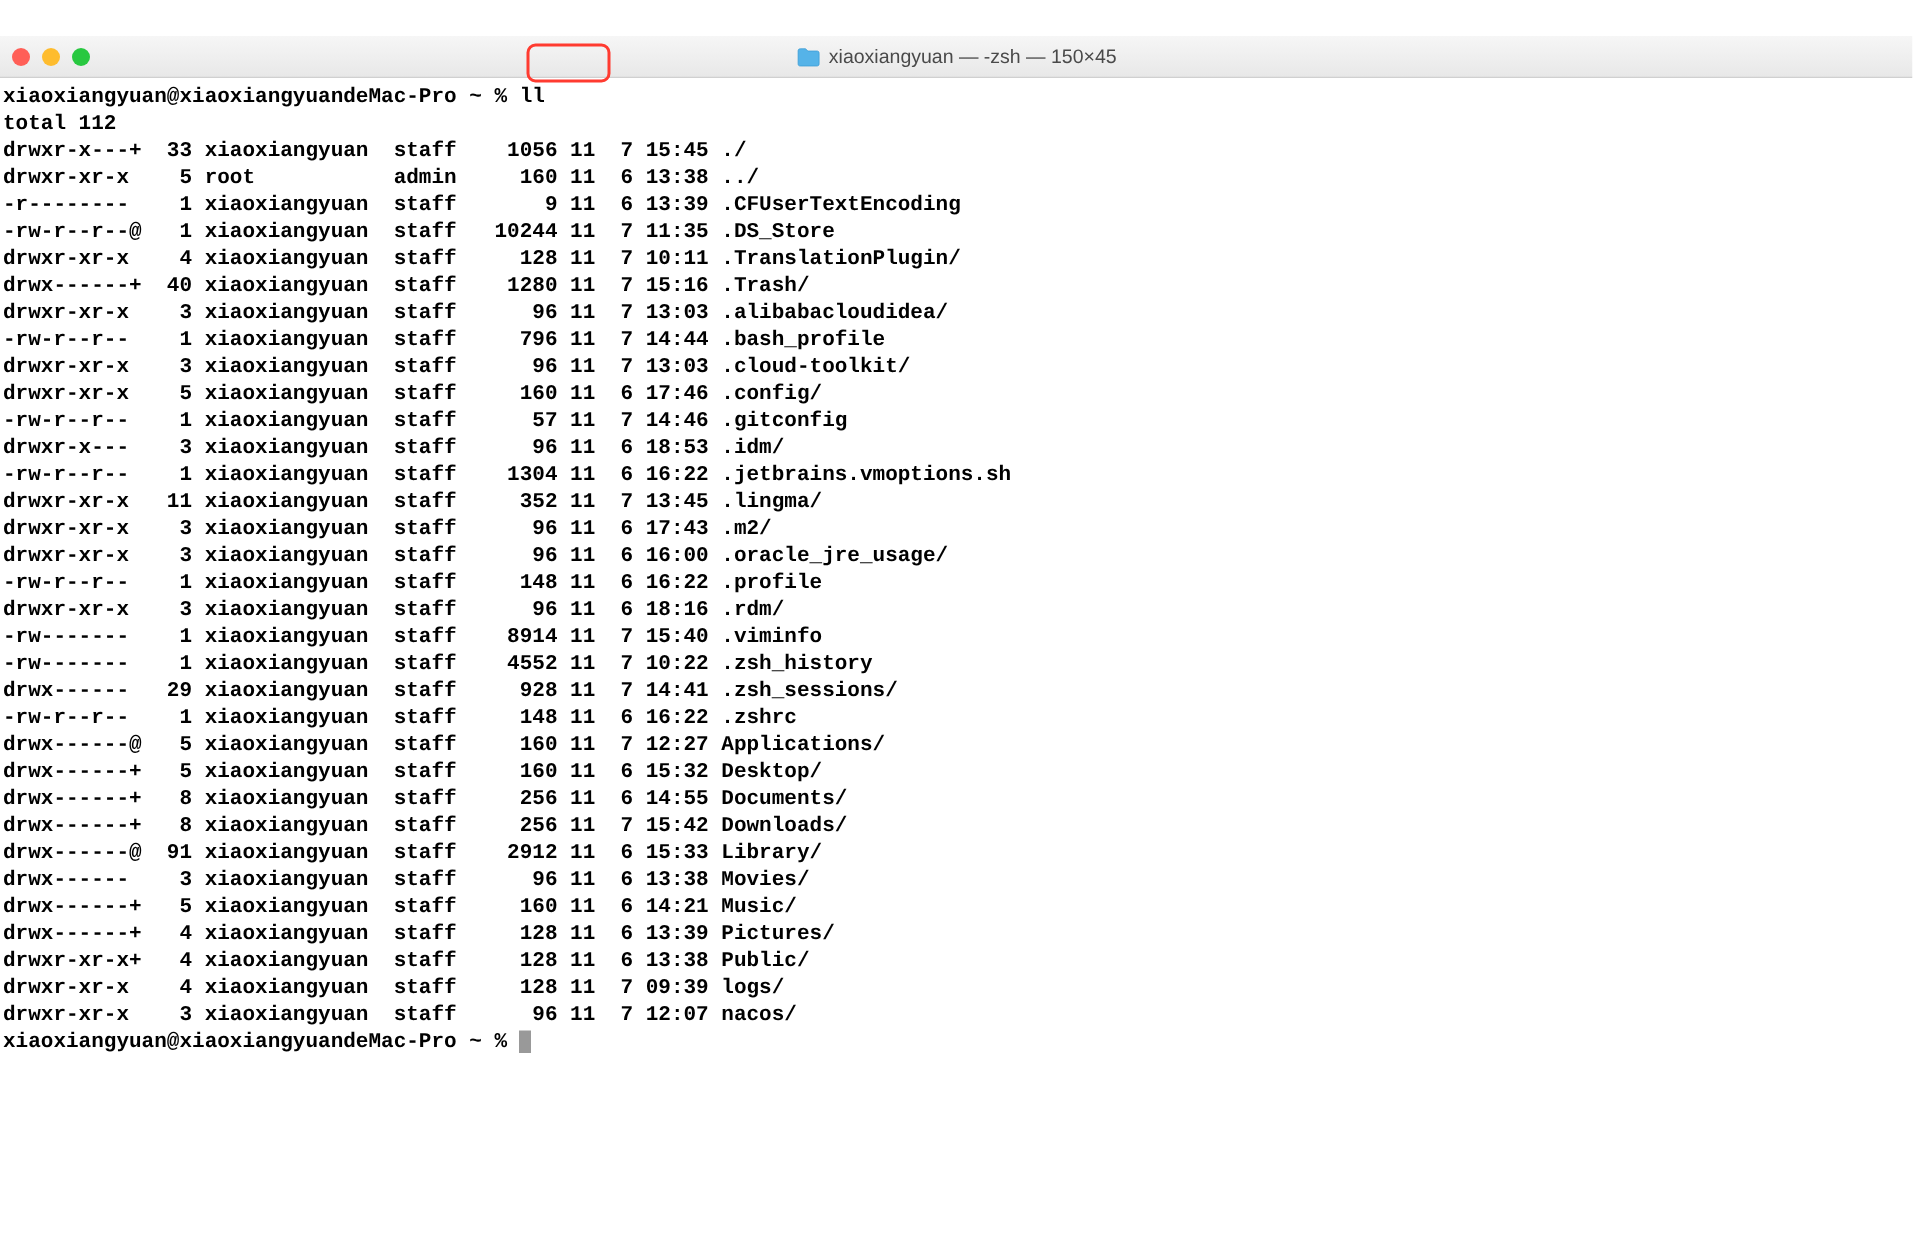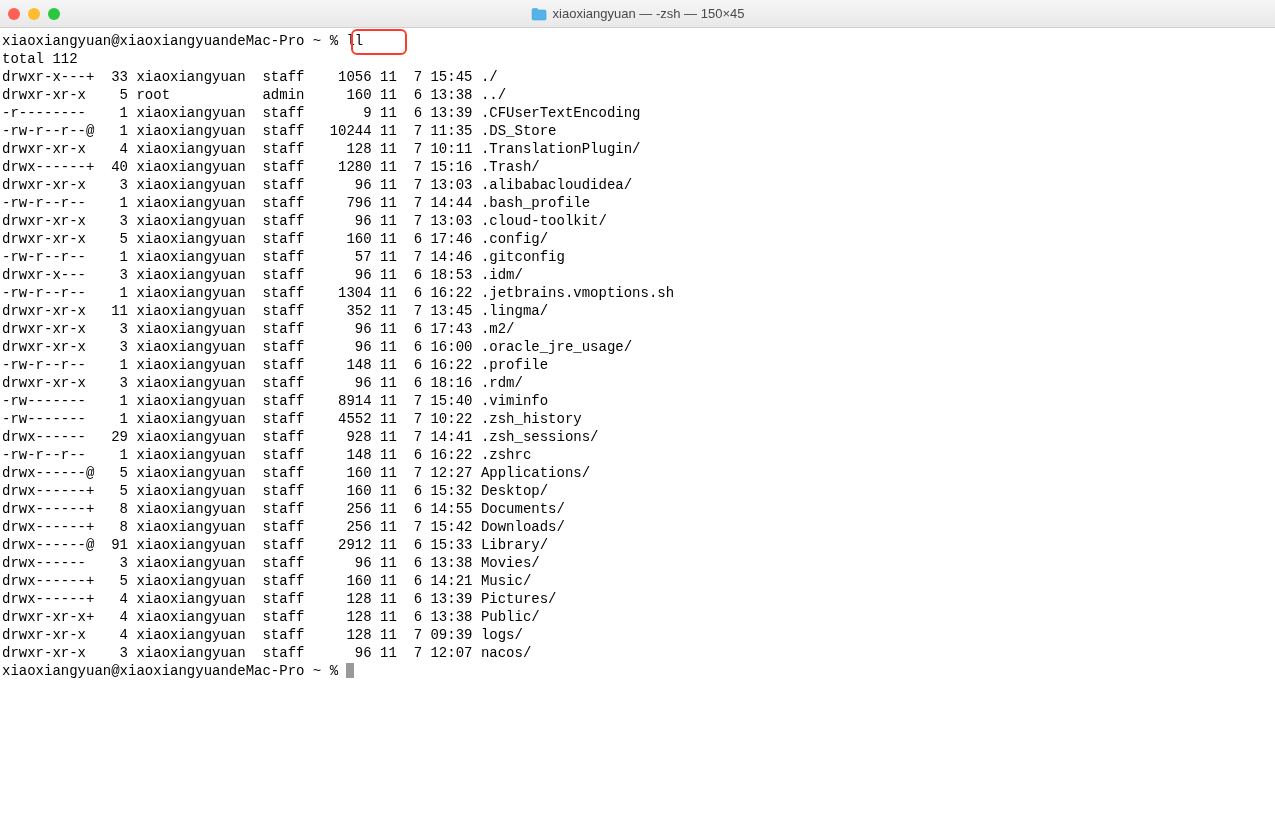--- a/index.html
+++ b/index.html
@@ -17,20 +17,21 @@
       overflow: hidden;
     }
     .titlebar {
       height: 28px;
       background: linear-gradient(#f6f6f6, #e8e8e8);
       border-bottom: 1px solid #d0d0d0;
       display: flex;
       align-items: center;
       padding: 0 8px;
       position: relative;
+      margin-top: 24px;
     }
     .traffic-lights {
       display: flex;
       gap: 8px;
       align-items: center;
     }
     .traffic-light {
       width: 12px;
       height: 12px;
       border-radius: 50%;
@@ -71,20 +72,21 @@
     .cursor-block {
       display: inline-block;
       width: 8px;
       height: 15px;
       background: #999;
       vertical-align: text-bottom;
       margin-bottom: 1px;
     }
     .line {
       display: block;
+      font-weight: bold;
     }
   </style>
 </head>
 <body>
 
 <div class="titlebar">
   <div class="traffic-lights">
     <div class="traffic-light tl-close"></div>
     <div class="traffic-light tl-min"></div>
     <div class="traffic-light tl-max"></div>

